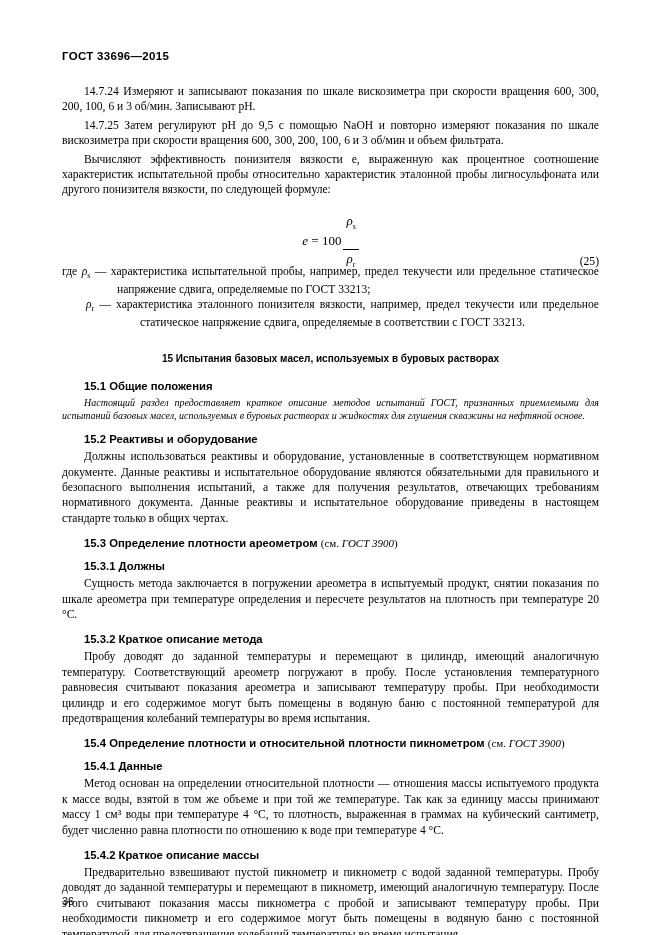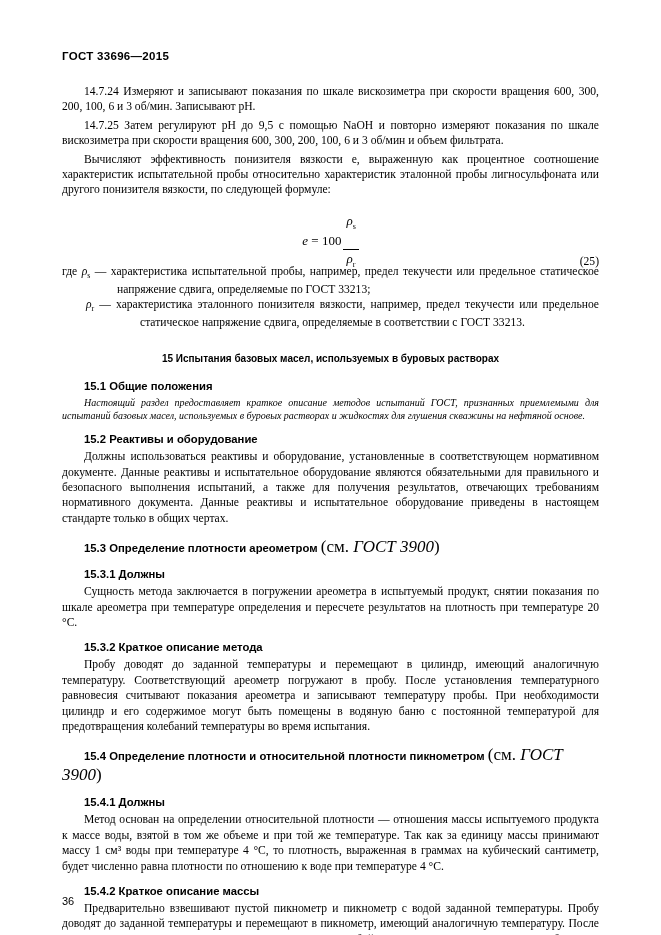--- a/index.html
+++ b/index.html
@@ -41,21 +41,21 @@
   .h-sub {
     font-family: "Liberation Sans", sans-serif;
     font-weight: bold;
     font-size: 11.3px;
     margin: 11px 0 4px 0;
     text-indent: 22px;
   }
   .h-sub .reg {
     font-weight: normal;
     font-family: "Liberation Serif", serif;
-    font-size: 17px;
+    font-size: 11px;
   }
   .h-section {
     font-family: "Liberation Sans", sans-serif;
     font-weight: bold;
     font-size: 10px;
     text-align: center;
     margin: 22px 0 16px 0;
     text-indent: 0;
   }
   .ital-para {
@@ -166,20 +166,20 @@
   <div class="h-sub"><span>15.3 Определение плотности ареометром</span> <span class="reg">(см. <i>ГОСТ 3900</i>)</span></div>
 
   <div class="h-sub">15.3.1 Должны</div>
   <p>Сущность метода заключается в погружении ареометра в испытуемый продукт, снятии показания по шкале ареометра при температуре определения и пересчете результатов на плотность при температуре 20 °С.</p>
 
   <div class="h-sub">15.3.2 Краткое описание метода</div>
   <p>Пробу доводят до заданной температуры и перемещают в цилиндр, имеющий аналогичную температуру. Соответствующий ареометр погружают в пробу. После установления температурного равновесия считывают показания ареометра и записывают температуру пробы. При необходимости цилиндр и его содержимое могут быть помещены в водяную баню с постоянной температурой для предотвращения колебаний температуры во время испытания.</p>
 
   <div class="h-sub"><span>15.4 Определение плотности и относительной плотности пикнометром</span> <span class="reg">(см. <i>ГОСТ 3900</i>)</span></div>
 
-  <div class="h-sub">15.4.1 Должны</div>
+  <div class="h-sub">15.4.1 Данные</div>
   <p>Метод основан на определении относительной плотности — отношения массы испытуемого продукта к массе воды, взятой в том же объеме и при той же температуре. Так как за единицу массы принимают массу 1 см³ воды при температуре 4 °С, то плотность, выраженная в граммах на кубический сантиметр, будет численно равна плотности по отношению к воде при температуре 4 °С.</p>
 
   <div class="h-sub">15.4.2 Краткое описание массы</div>
   <p>Предварительно взвешивают пустой пикнометр и пикнометр с водой заданной температуры. Пробу доводят до заданной температуры и перемещают в пикнометр, имеющий аналогичную температуру. После этого считывают показания массы пикнометра с пробой и записывают температуру пробы. При необходимости пикнометр и его содержимое могут быть помещены в водяную баню с постоянной температурой для предотвращения колебаний температуры во время испытания.</p>
 
   <div class="page-num">36</div>
 </div>
 
 </body></html>

